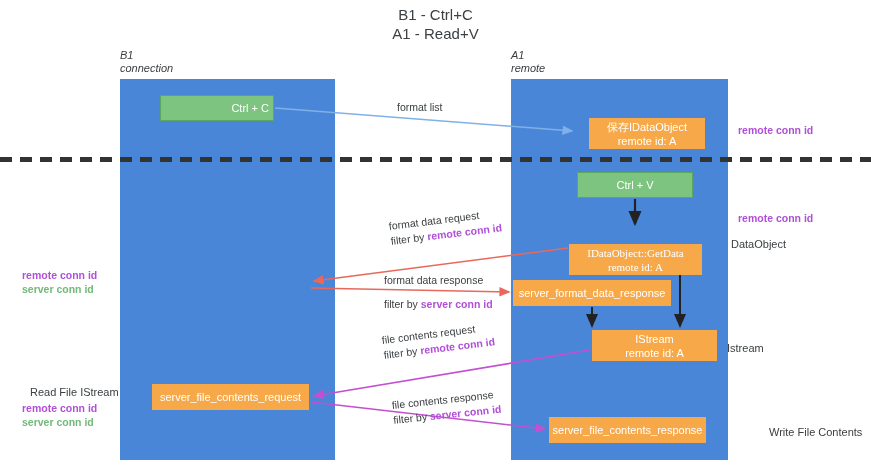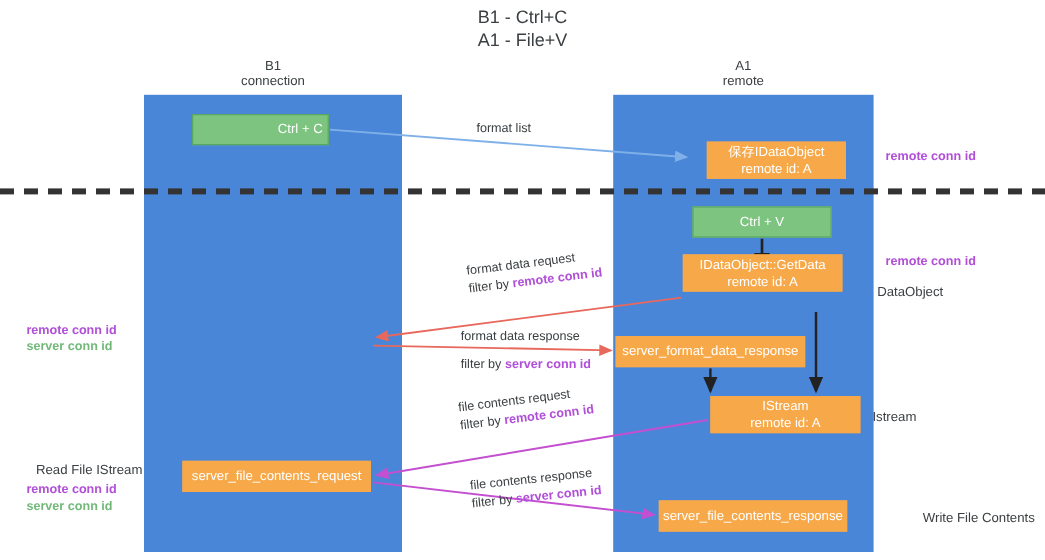--- a/index.html
+++ b/index.html
@@ -15,21 +15,21 @@
   .abs{position:absolute;}
 
   
   #title{
     left:0;top:5px;width:871px;text-align:center;
     font-size:15px;line-height:19px;color:#3c4043;
   }
 
   
   .col-head{
-    font-size:11px;line-height:13px;text-align:center;color:#3c4043;
+    font-size:11px;line-height:13px;text-align:left;color:#3c4043;font-style:italic;
   }
   #head-b1{left:120px;top:49px;width:215px;}
   #head-a1{left:511px;top:49px;width:217px;}
 
   
   .lane{background:#4a86d8;}
   #lane-b1{left:120px;top:79px;width:215px;height:381px;}
   #lane-a1{left:511px;top:79px;width:217px;height:381px;}
 
   
@@ -40,21 +40,21 @@
     color:#ffffff;font-size:11px;line-height:14px;
     text-align:center;
     padding:2px 4px;
   }
   .green{background:#7cc47f;border:1px solid #5aa85f;}
   .orange{background:#f7a94a;border:1px solid #f7a94a;}
 
   #box-ctrlc{left:160px;top:95px;width:114px;height:26px;align-items:flex-end;}
   #box-idataobject{left:589px;top:118px;width:116px;height:31px;}
   #box-ctrlv{left:577px;top:172px;width:116px;height:26px;}
-  #box-getdata{left:569px;top:212px;width:133px;height:31px;}
+  #box-getdata{left:569px;top:244px;width:133px;height:31px;font-family:Liberation Serif, serif;}
   #box-sfdreq{left:152px;top:268px;width:157px;height:26px;}
   #box-sfdresp{left:513px;top:280px;width:158px;height:26px;}
   #box-istream{left:592px;top:330px;width:125px;height:31px;}
   #box-sfcreq{left:152px;top:384px;width:157px;height:26px;}
   #box-sfcresp{left:549px;top:417px;width:157px;height:26px;}
 
   
   .txt{font-size:10.5px;line-height:14px;color:#3c4043;white-space:nowrap;}
   .purple{color:#b14fd8;font-weight:bold;}
   .greenid{color:#72b97a;font-weight:bold;}
@@ -125,21 +125,21 @@
 
     <path d="M592,307 L592,326" stroke="#222" stroke-width="2" fill="none" marker-end="url(#ah-blk)"></path>
 
     <path d="M590,350 L314,396" stroke="#c44fd0" stroke-width="1.6" fill="none" marker-end="url(#ah-mag)"></path>
 
     <path d="M311,402 L545,429" stroke="#c44fd0" stroke-width="1.6" fill="none" marker-end="url(#ah-mag)"></path>
   </svg>
 
   <div class="abs" id="title">
     <div>B1 - Ctrl+C</div>
-    <div>A1 - File+V</div>
+    <div>A1 - Read+V</div>
   </div>
 
   <div class="abs col-head" id="head-b1">
     <div>B1</div>
     <div>connection</div>
   </div>
   <div class="abs col-head" id="head-a1">
     <div>A1</div>
     <div>remote</div>
   </div>

